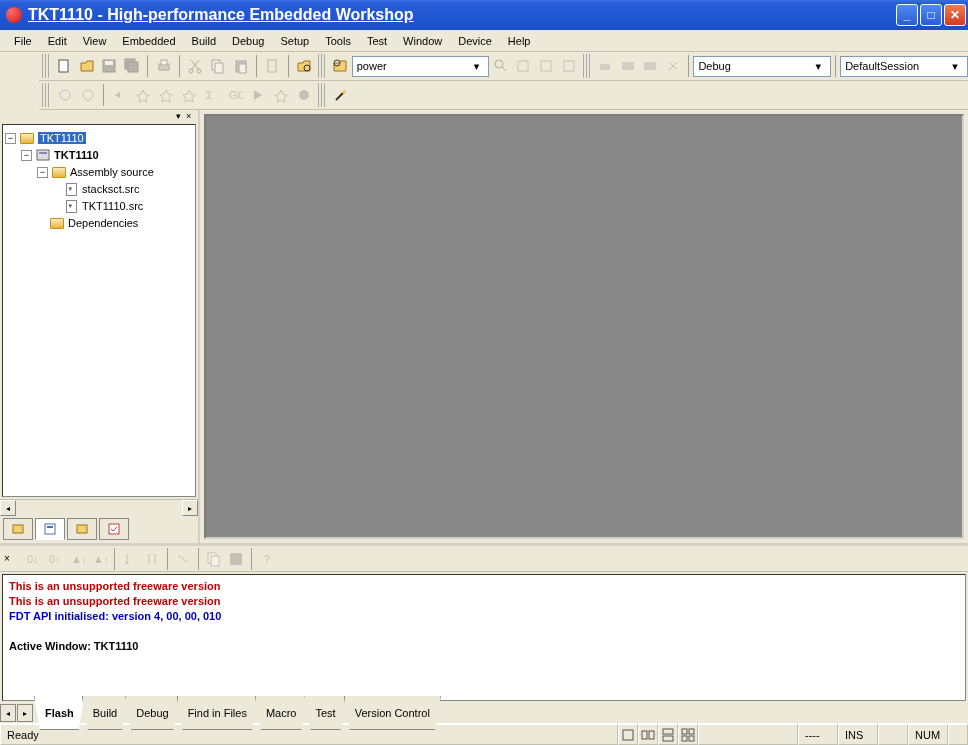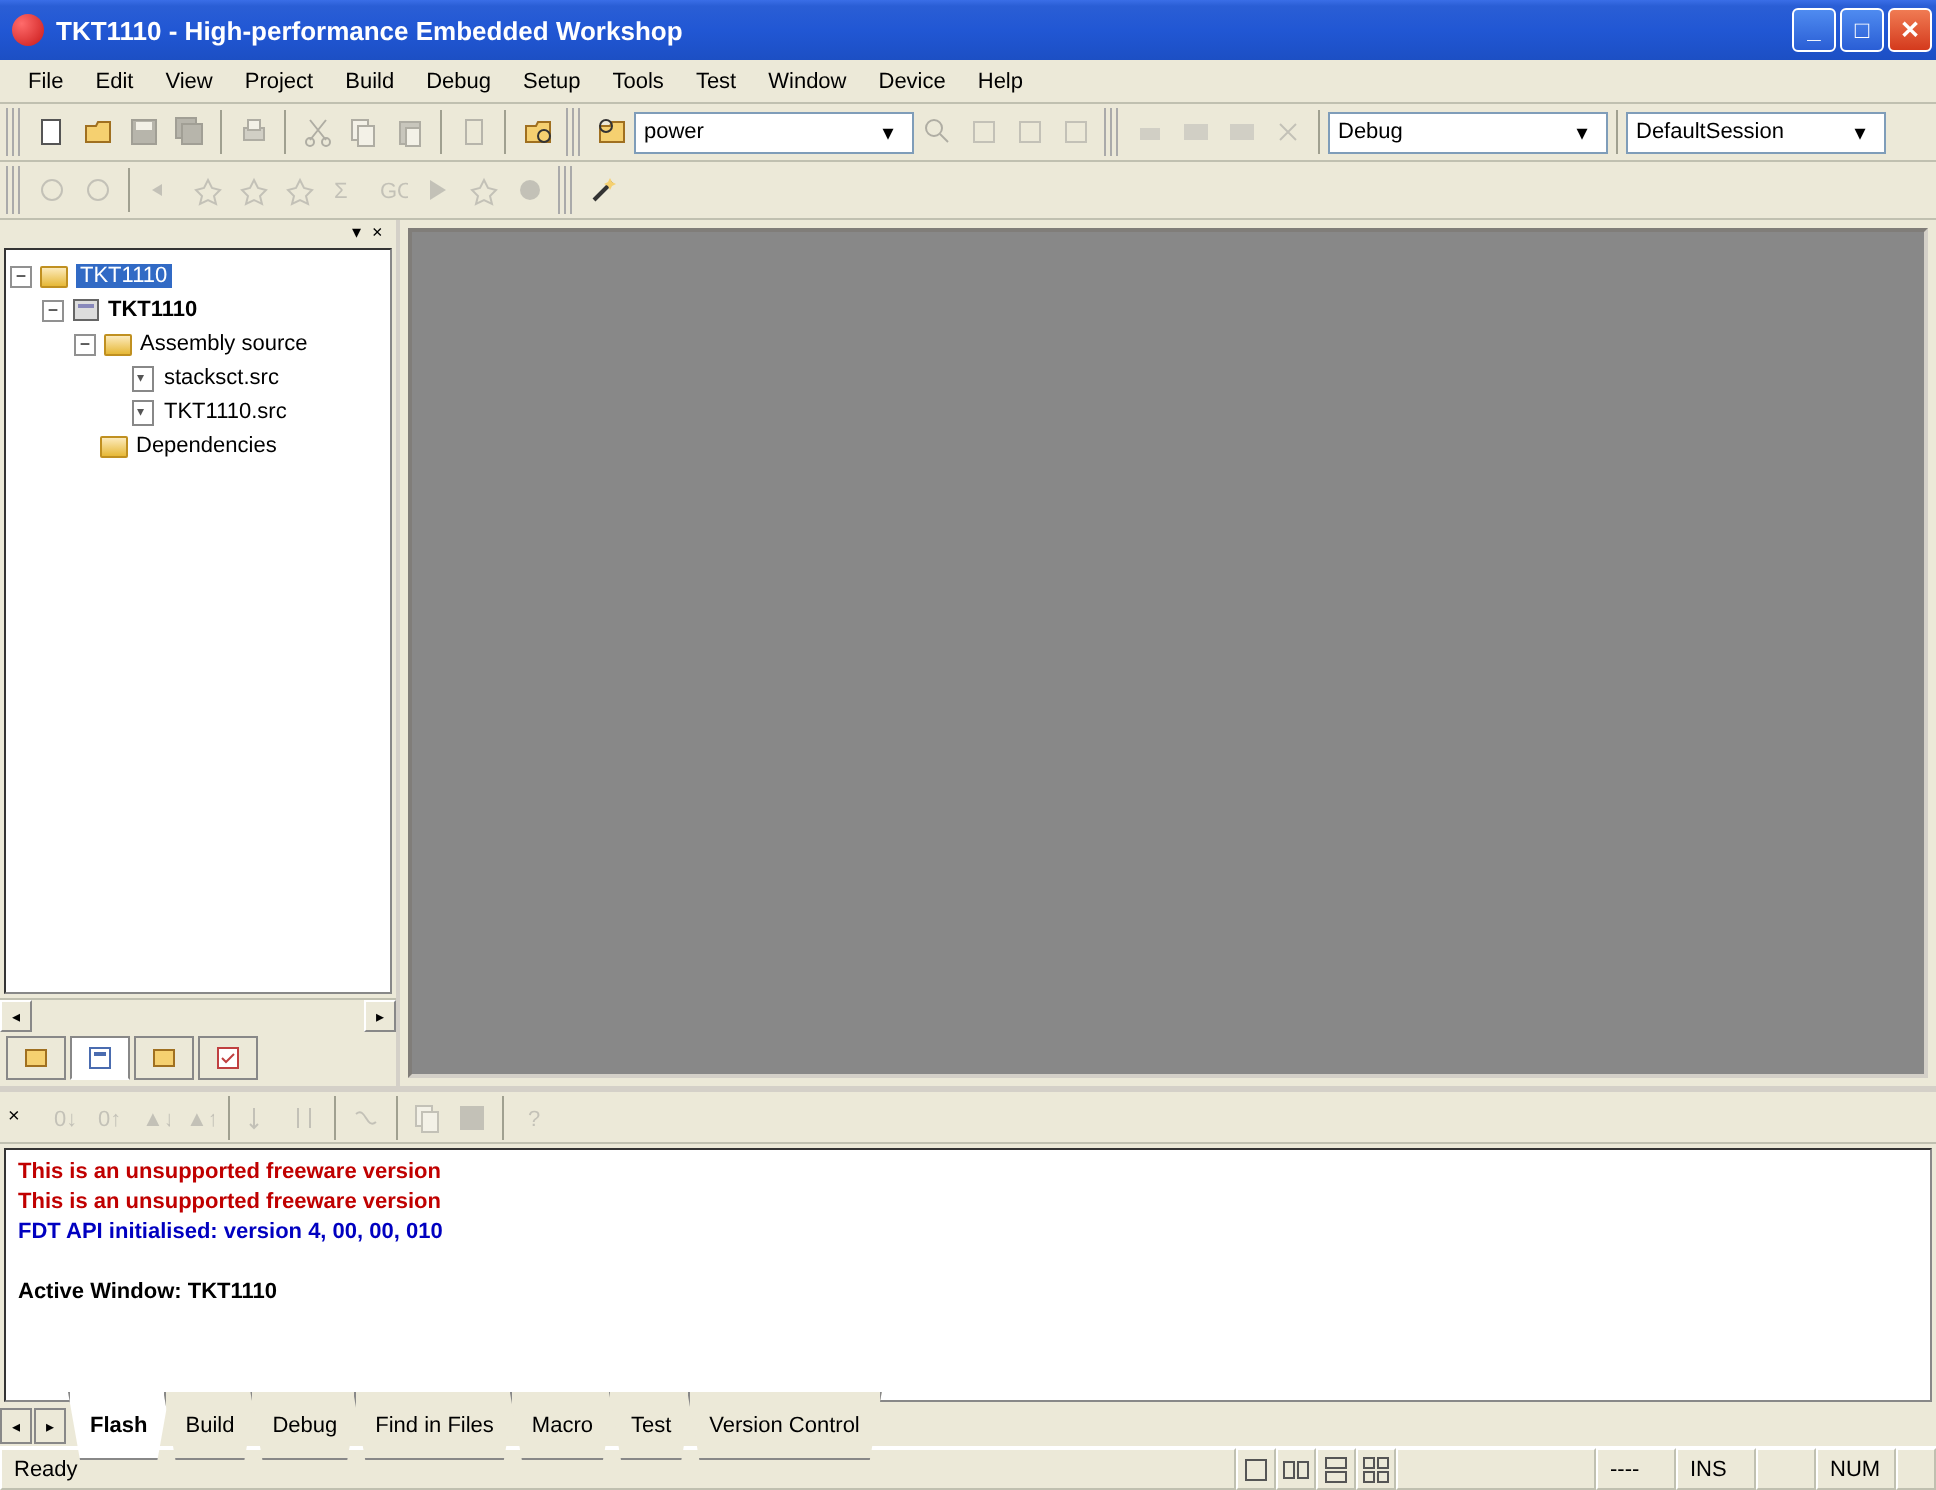--- a/index.html
+++ b/index.html
@@ -1,32 +1,32 @@
 <!DOCTYPE html>
 <html><head>
 <meta charset="utf-8">
 <style>
 * { box-sizing: border-box; margin: 0; padding: 0; font-family: Tahoma, sans-serif; font-size: 11px; }
 body { background: #ece9d8; width: 968px; height: 745px; overflow: hidden; display: flex; flex-direction: column; }
 
 
 .titlebar { height: 30px; background: linear-gradient(to bottom, #3a6ee7 0%, #2a5ed5 10%, #2157d4 50%, #1c4fc4 100%); display: flex; align-items: center; padding: 0 2px 0 6px; color: #fff; }
 .titlebar .app-icon { width: 16px; height: 16px; background: radial-gradient(circle at 30% 30%, #ff6b6b, #c81818); border-radius: 50%; margin-right: 6px; flex-shrink: 0; }
-.titlebar .title { font-weight: bold; font-size: 13px; flex: 1; white-space: nowrap; }
+.titlebar .title { font-weight: bold; font-size: 16px; flex: 1; white-space: nowrap; text-decoration: underline; }
 .winbtns { display: flex; gap: 2px; }
 .winbtn { width: 22px; height: 22px; border: 1px solid #fff; border-radius: 3px; display: flex; align-items: center; justify-content: center; font-weight: bold; color: #fff; font-size: 12px; }
 .winbtn.min, .winbtn.max { background: linear-gradient(#4f8bf0,#2a5ed5); }
 .winbtn.close { background: linear-gradient(#f07b53,#d43a1d); }
 
 
 .menubar { height: 22px; background: #ece9d8; display: flex; align-items: center; padding: 10px 6px; border-bottom: 1px solid #c0c0b0; }
 .menubar .mi { padding: 2px 8px; cursor: default; }
 
 
-.toolbar-row { display: flex; align-items: center; background: #ece9d8; border-bottom: 1px solid #c0c0b0; padding: 2px 0; }
+.toolbar-row { display: flex; align-items: center; background: #ece9d8; border-bottom: 1px solid #c0c0b0; padding: 2px 0; margin-left: 39px; }
 .tsep-grip { width: 8px; height: 24px; background: repeating-linear-gradient(to right, #aaa, #aaa 1px, transparent 1px, transparent 3px); margin: 0 3px; }
 .tsep { width: 1px; height: 22px; background: #a0a090; margin: 0 4px; }
 .tbtn { width: 23px; height: 23px; display: flex; align-items: center; justify-content: center; border: 1px solid transparent; }
 .tbtn svg { width: 16px; height: 16px; }
 .disabled svg { opacity: 0.4; filter: grayscale(1); }
 .combo { height: 21px; background: #fff; border: 1px solid #7f9db9; display: flex; align-items: center; padding: 0 4px; }
 .combo .arrow { margin-left: auto; width: 16px; text-align: center; color: #000; }
 
 
 .main { flex: 1; display: flex; min-height: 0; }
@@ -82,21 +82,21 @@
     <div class="winbtn min">_</div>
     <div class="winbtn max">□</div>
     <div class="winbtn close">✕</div>
   </div>
 </div>
 
 <div class="menubar">
   <div class="mi">File</div>
   <div class="mi">Edit</div>
   <div class="mi">View</div>
-  <div class="mi">Project</div>
+  <div class="mi">Embedded</div>
   <div class="mi">Build</div>
   <div class="mi">Debug</div>
   <div class="mi">Setup</div>
   <div class="mi">Tools</div>
   <div class="mi">Test</div>
   <div class="mi">Window</div>
   <div class="mi">Device</div>
   <div class="mi">Help</div>
 </div>
 

